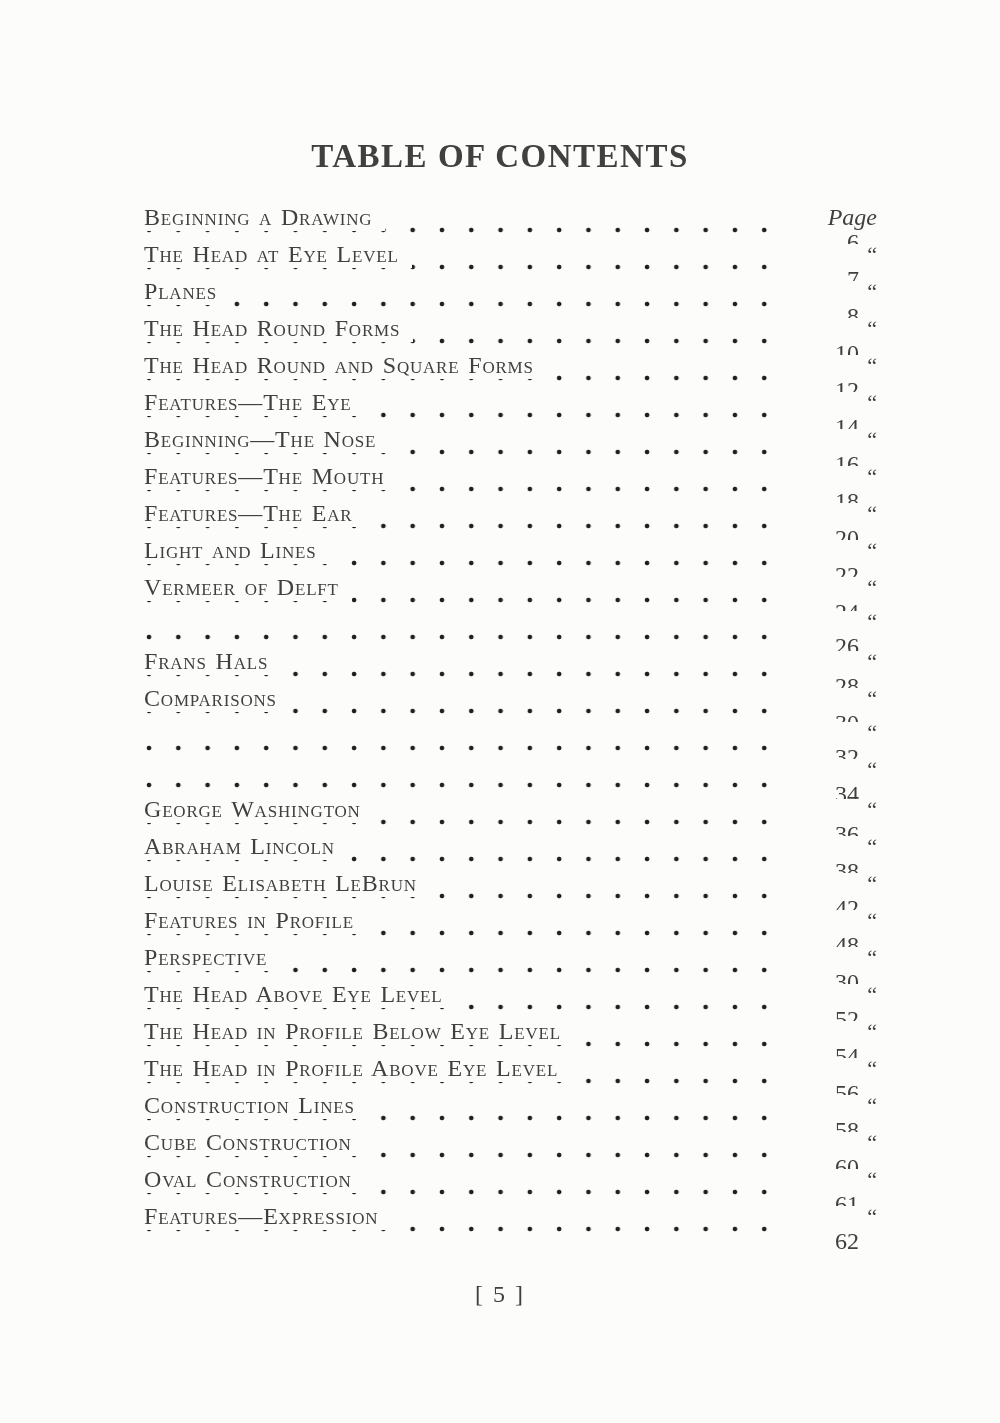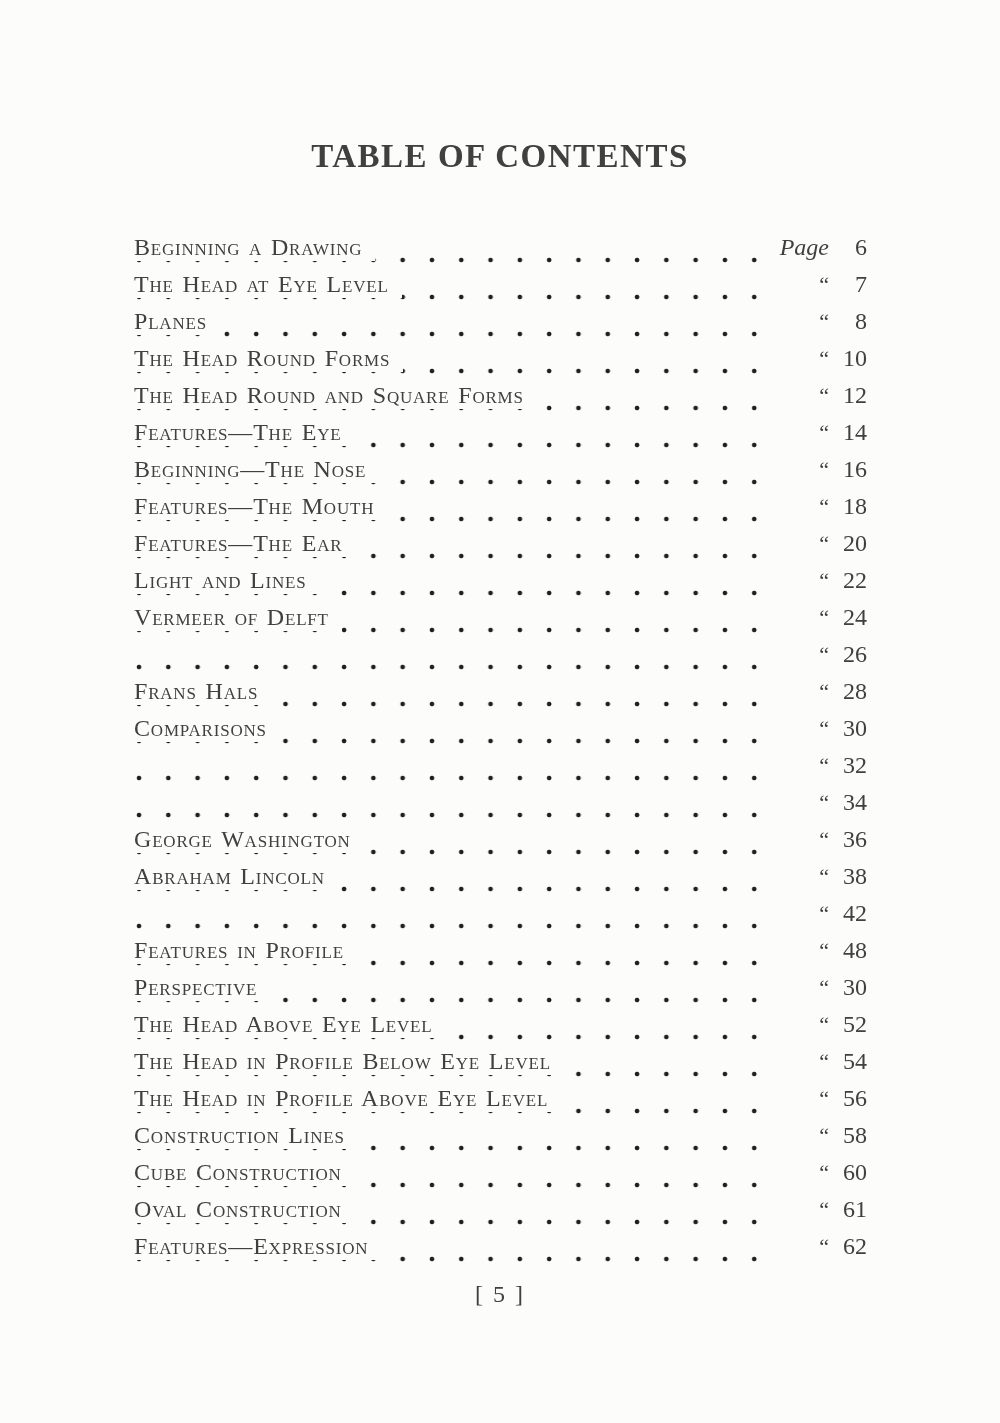--- a/index.html
+++ b/index.html
@@ -24,23 +24,22 @@
     width: 100%;
     text-align: center;
     font-size: 33px;
     font-weight: 600;
     letter-spacing: 1.5px;
     white-space: nowrap;
   }
   .toc {
     position: absolute;
     top: 204px;
-    left: 134px;
+    left: 144px;
     width: 733px;
-    margin-top: 30px;
   }
   .row {
     position: relative;
     display: flex;
     align-items: baseline;
     height: 37px;
   }
   
   .leader {
     position: absolute;
@@ -64,20 +63,21 @@
     white-space: nowrap;
   }
   .pagecol {
     position: relative;
     z-index: 1;
     margin-left: auto;
     display: flex;
     align-items: baseline;
     background: #fcfcfa;
     padding-left: 8px;
+    flex-direction: column;
   }
   .marker {
     width: 56px;
     text-align: right;
     font-size: 22px;
     line-height: 1;
   }
   .row.first-row .marker {
     font-style: italic;
     font-size: 24px;
@@ -241,20 +241,21 @@
       <div class="row">
     <span class="leader"></span>
     <span class="entry-title">Abraham Lincoln</span>
     <span class="pagecol">
       <span class="marker">“</span>
       <span class="num">38</span>
     </span>
   </div>
       <div class="row">
     <span class="leader"></span>
+    <span class="entry-title">Louise Elisabeth LeBrun</span>
     <span class="pagecol">
       <span class="marker">“</span>
       <span class="num">42</span>
     </span>
   </div>
       <div class="row">
     <span class="leader"></span>
     <span class="entry-title">Features in Profile</span>
     <span class="pagecol">
       <span class="marker">“</span>

